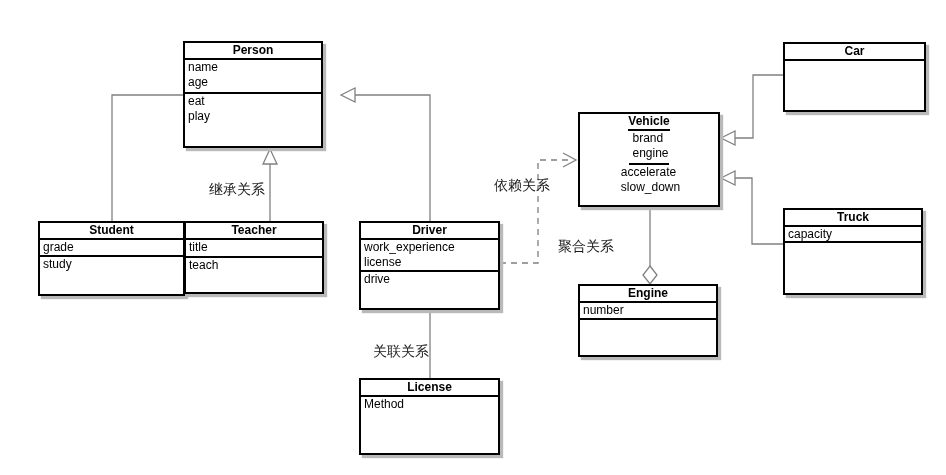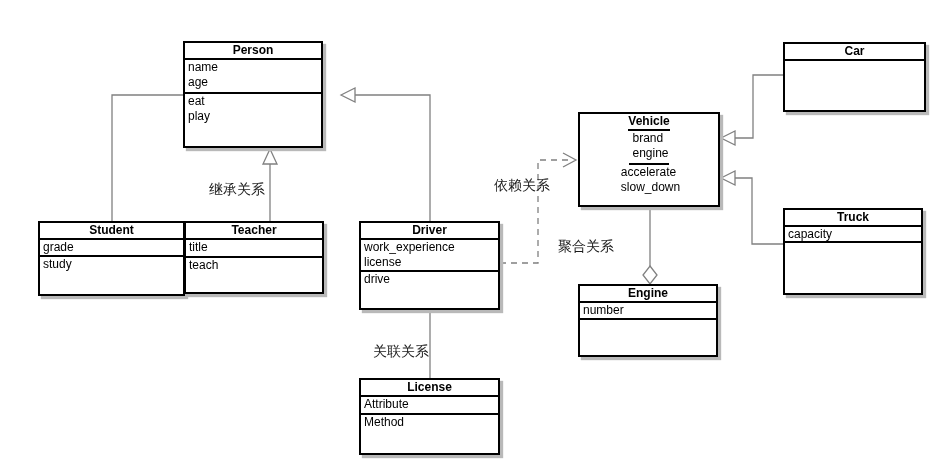--- a/index.html
+++ b/index.html
@@ -177,23 +177,20 @@
       <div class="uml-line">work_experience</div>
       <div class="uml-line">license</div>
     </div>
     <div class="uml-methods">
       <div class="uml-line">drive</div>
     </div>
   </div>
 
   <div class="uml-class" id="cls-license">
     <div class="uml-title">License</div>
-    <div class="uml-attrs">
-      <div class="uml-line">Attribute</div>
-    </div>
     <div class="uml-methods">
       <div class="uml-line">Method</div>
     </div>
   </div>
 
   <div class="uml-class" id="cls-vehicle">
     <div class="uml-title">Vehicle</div>
     <div class="uml-attrs">
       <div class="uml-line">brand</div>
       <div class="uml-line">engine</div>

